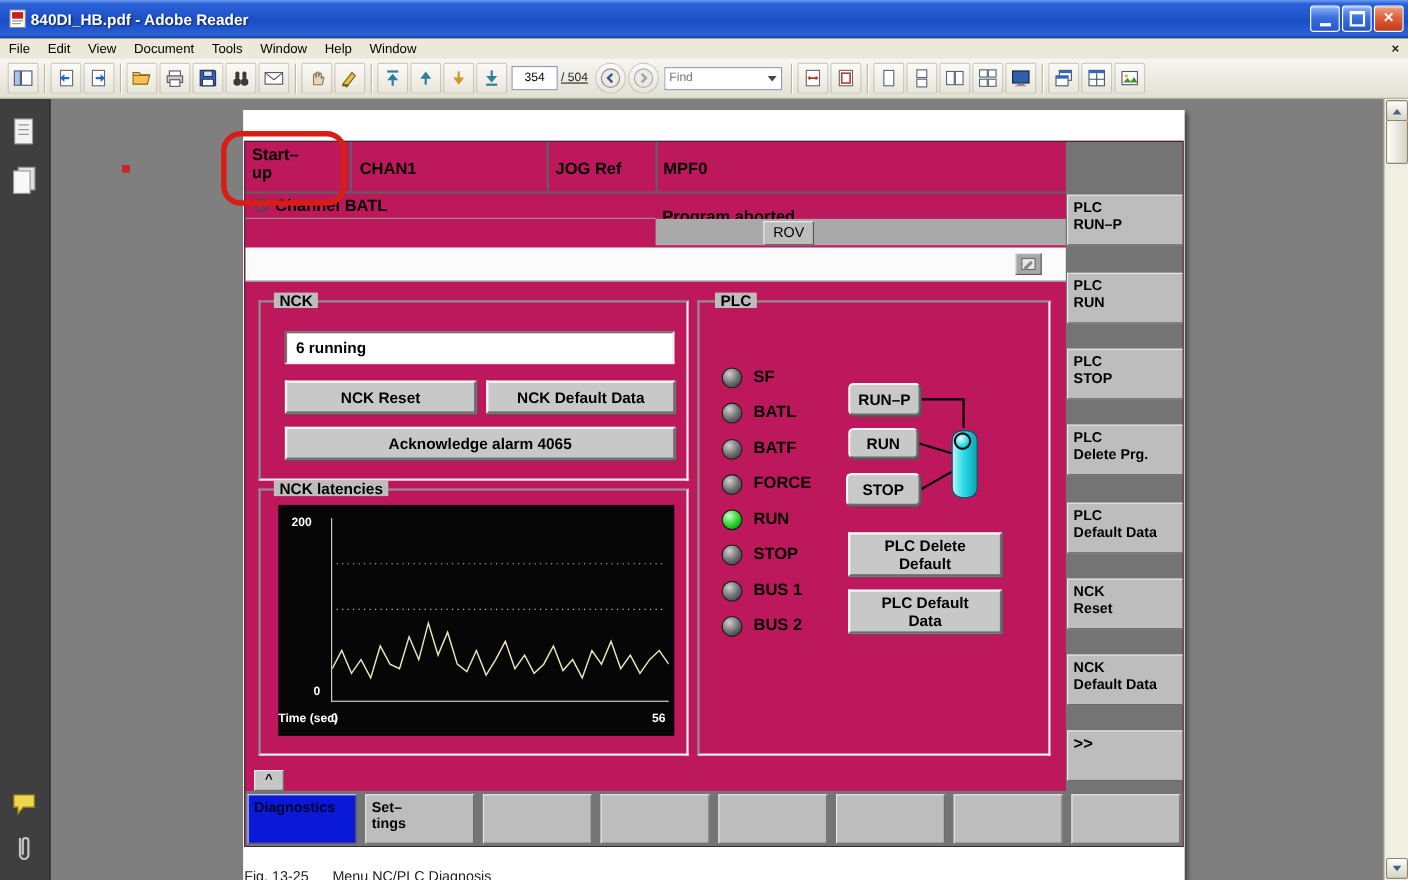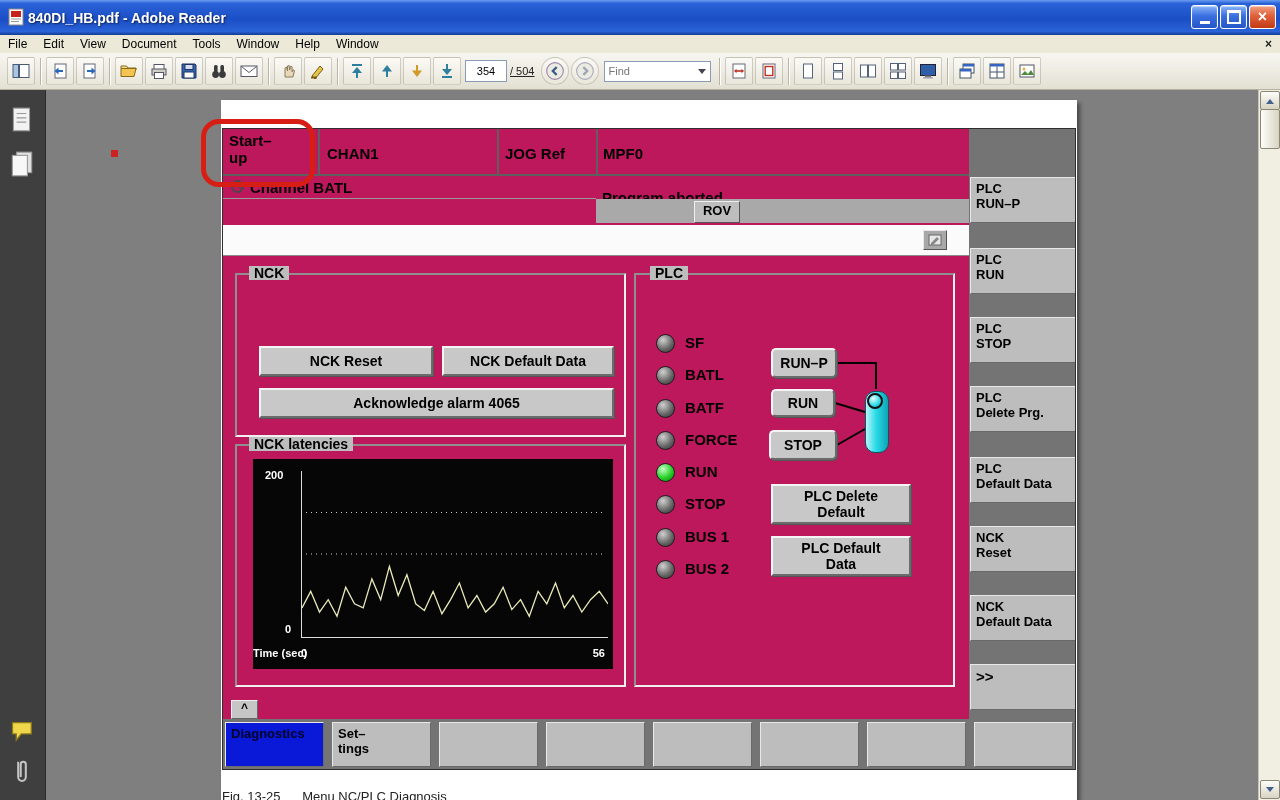--- a/index.html
+++ b/index.html
@@ -57,21 +57,21 @@
   .caption{position:absolute;left:222px;top:789px;font-size:13px;color:#222;white-space:pre;}
 
   
   .hmi{position:absolute;left:222px;top:128px;width:854px;height:642px;background:#be185d;border:1px solid #2e2e2e;box-sizing:border-box;overflow:hidden;}
   .hdtxt{font-size:15px;font-weight:bold;color:#000;}
   .pre{white-space:pre-line;line-height:1.15;}
   .vsep{position:absolute;top:0;width:2px;height:45px;background:#5f5f5f;}
   .hsep{position:absolute;background:#5f5f5f;}
   .rovstrip{position:absolute;left:373px;top:70px;width:373px;height:24px;background:#a9a9a9;}
   .rovbadge{position:absolute;left:98px;top:2px;width:44px;height:20px;background:#bdbdbd;
-    border:1px solid;border-color:#efefef #555 #555 #efefef;font-size:13px;font-weight:bold;text-align:center;line-height:18px;}
+    border:1px solid;border-color:#efefef #555 #555 #efefef;font-size:13px;font-weight:normal;text-align:center;line-height:18px;}
   .whiterow{position:absolute;left:0;top:96px;width:746px;height:30px;background:#fbfbfb;border-bottom:1px solid #8a8a8a;}
   .editbtn{position:absolute;left:700px;top:5px;width:22px;height:18px;background:#a8a8a8;
     border:1px solid;border-color:#e8e8e8 #555 #555 #e8e8e8;display:flex;align-items:center;justify-content:center;}
   .grp{position:absolute;border:2px solid;border-color:#8f8f8f #f0f0f0 #f0f0f0 #8f8f8f;}
   .glabel{position:absolute;font-size:14px;font-weight:bold;background:#bdbdbd;padding:0 5px;line-height:14px;z-index:3;}
   .field{position:absolute;background:#fff;border:2px solid;border-color:#6f6f6f #f2f2f2 #f2f2f2 #6f6f6f;
     font-size:14px;font-weight:bold;padding-left:8px;line-height:26px;box-sizing:border-box;}
   .btn3d{position:absolute;background:#c8c8c8;border:2px solid;border-color:#f4f4f4 #6b6b6b #6b6b6b #f4f4f4;
     box-shadow:1px 1px 0 #555;font-size:14px;font-weight:bold;color:#000;display:flex;align-items:center;justify-content:center;
     text-align:center;box-sizing:border-box;}
@@ -369,20 +369,21 @@
       <div class="editbtn">
         <svg width="14" height="12" viewBox="0 0 14 12">
             <rect x="1" y="1" width="12" height="10" fill="#e8e8e8" stroke="#666"></rect>
             <path d="M3 9 9 3l2 2-6 6H3z" fill="#888"></path>
           </svg>
       </div>
     </div>
 
     <div class="grp" style="left:12px;top:144px;width:387px;height:160px"></div>
     <div class="glabel" style="left:26px;top:137px">NCK</div>
+    <div class="field" style="left:36px;top:172px;width:354px;height:30px">6 running</div>
     <div class="btn3d" style="left:36px;top:217px;width:174px;height:30px">NCK Reset</div>
     <div class="btn3d" style="left:219px;top:217px;width:172px;height:30px">NCK Default Data</div>
     <div class="btn3d" style="left:36px;top:259px;width:355px;height:30px">Acknowledge alarm 4065</div>
 
     <div class="grp" style="left:12px;top:315px;width:387px;height:239px"></div>
     <div class="glabel" style="left:26px;top:308px">NCK latencies</div>
     <div class="chart">
       <span class="clabel" style="left:12px;top:10px">200</span>
       <span class="clabel" style="left:32px;top:164px">0</span>
       <div class="plot">

